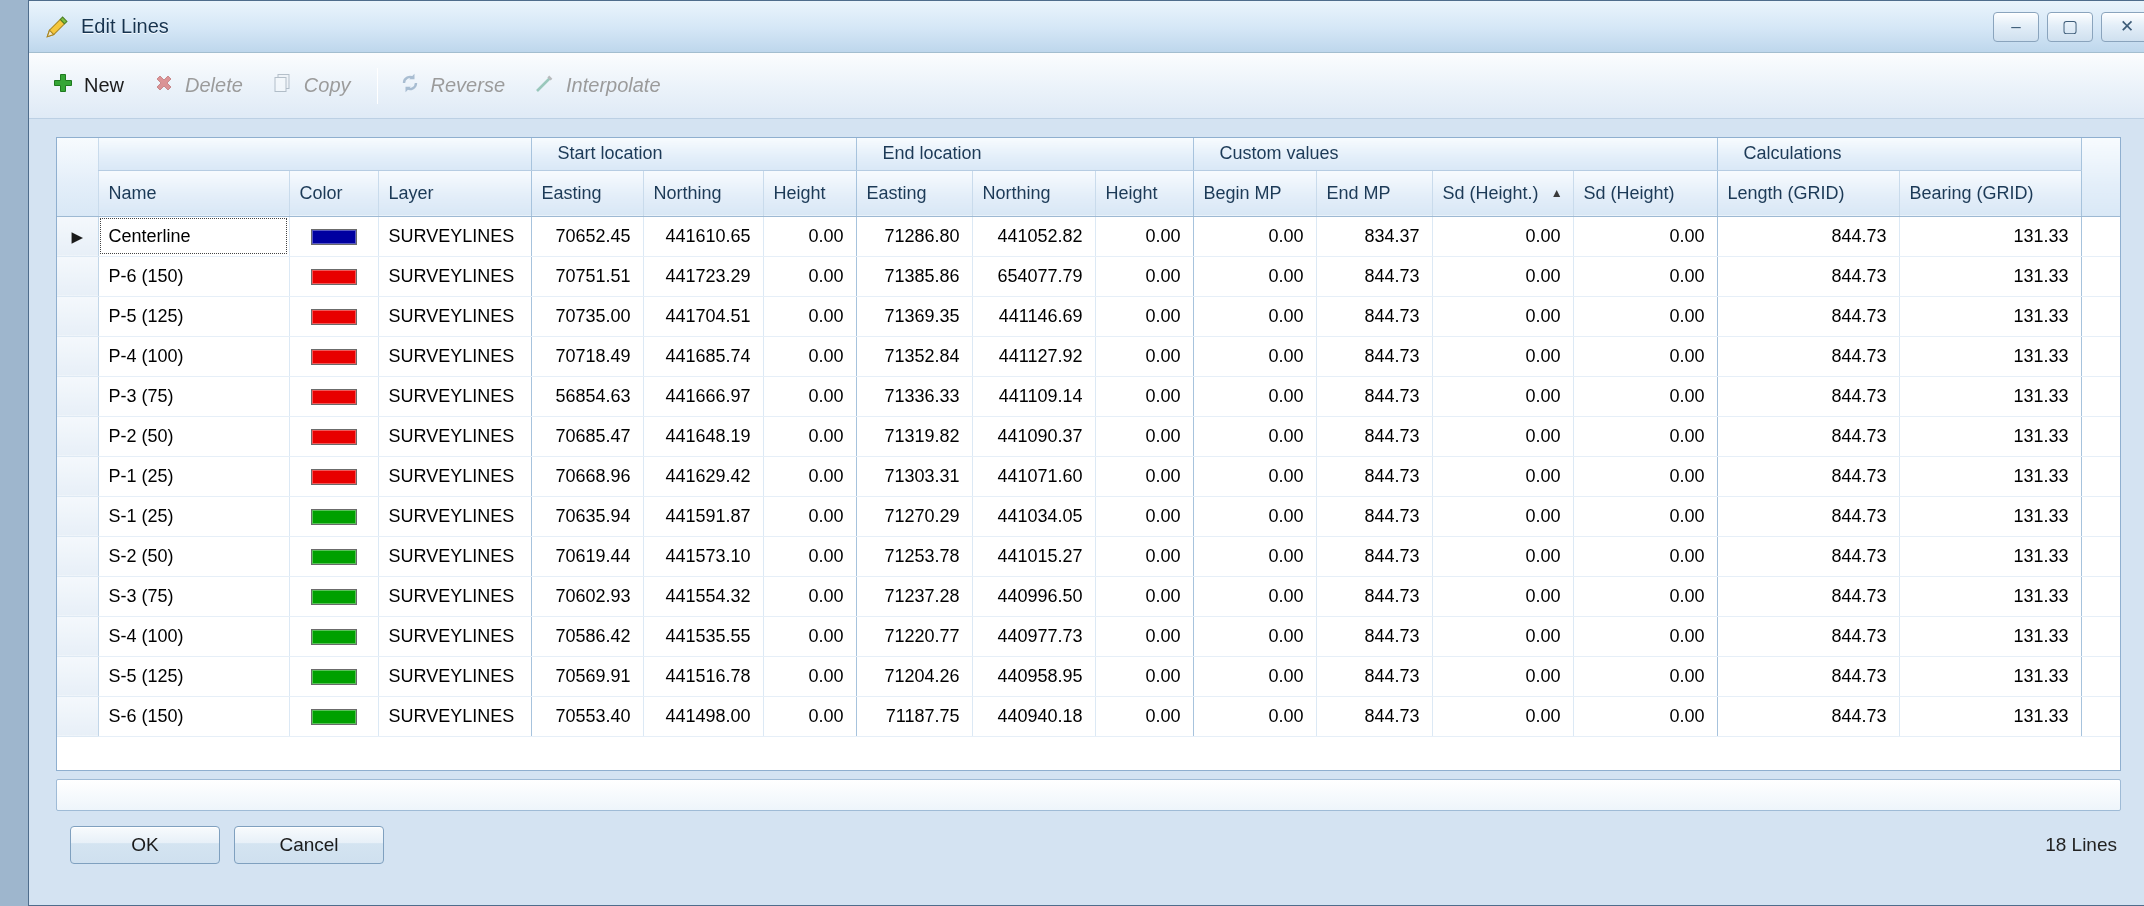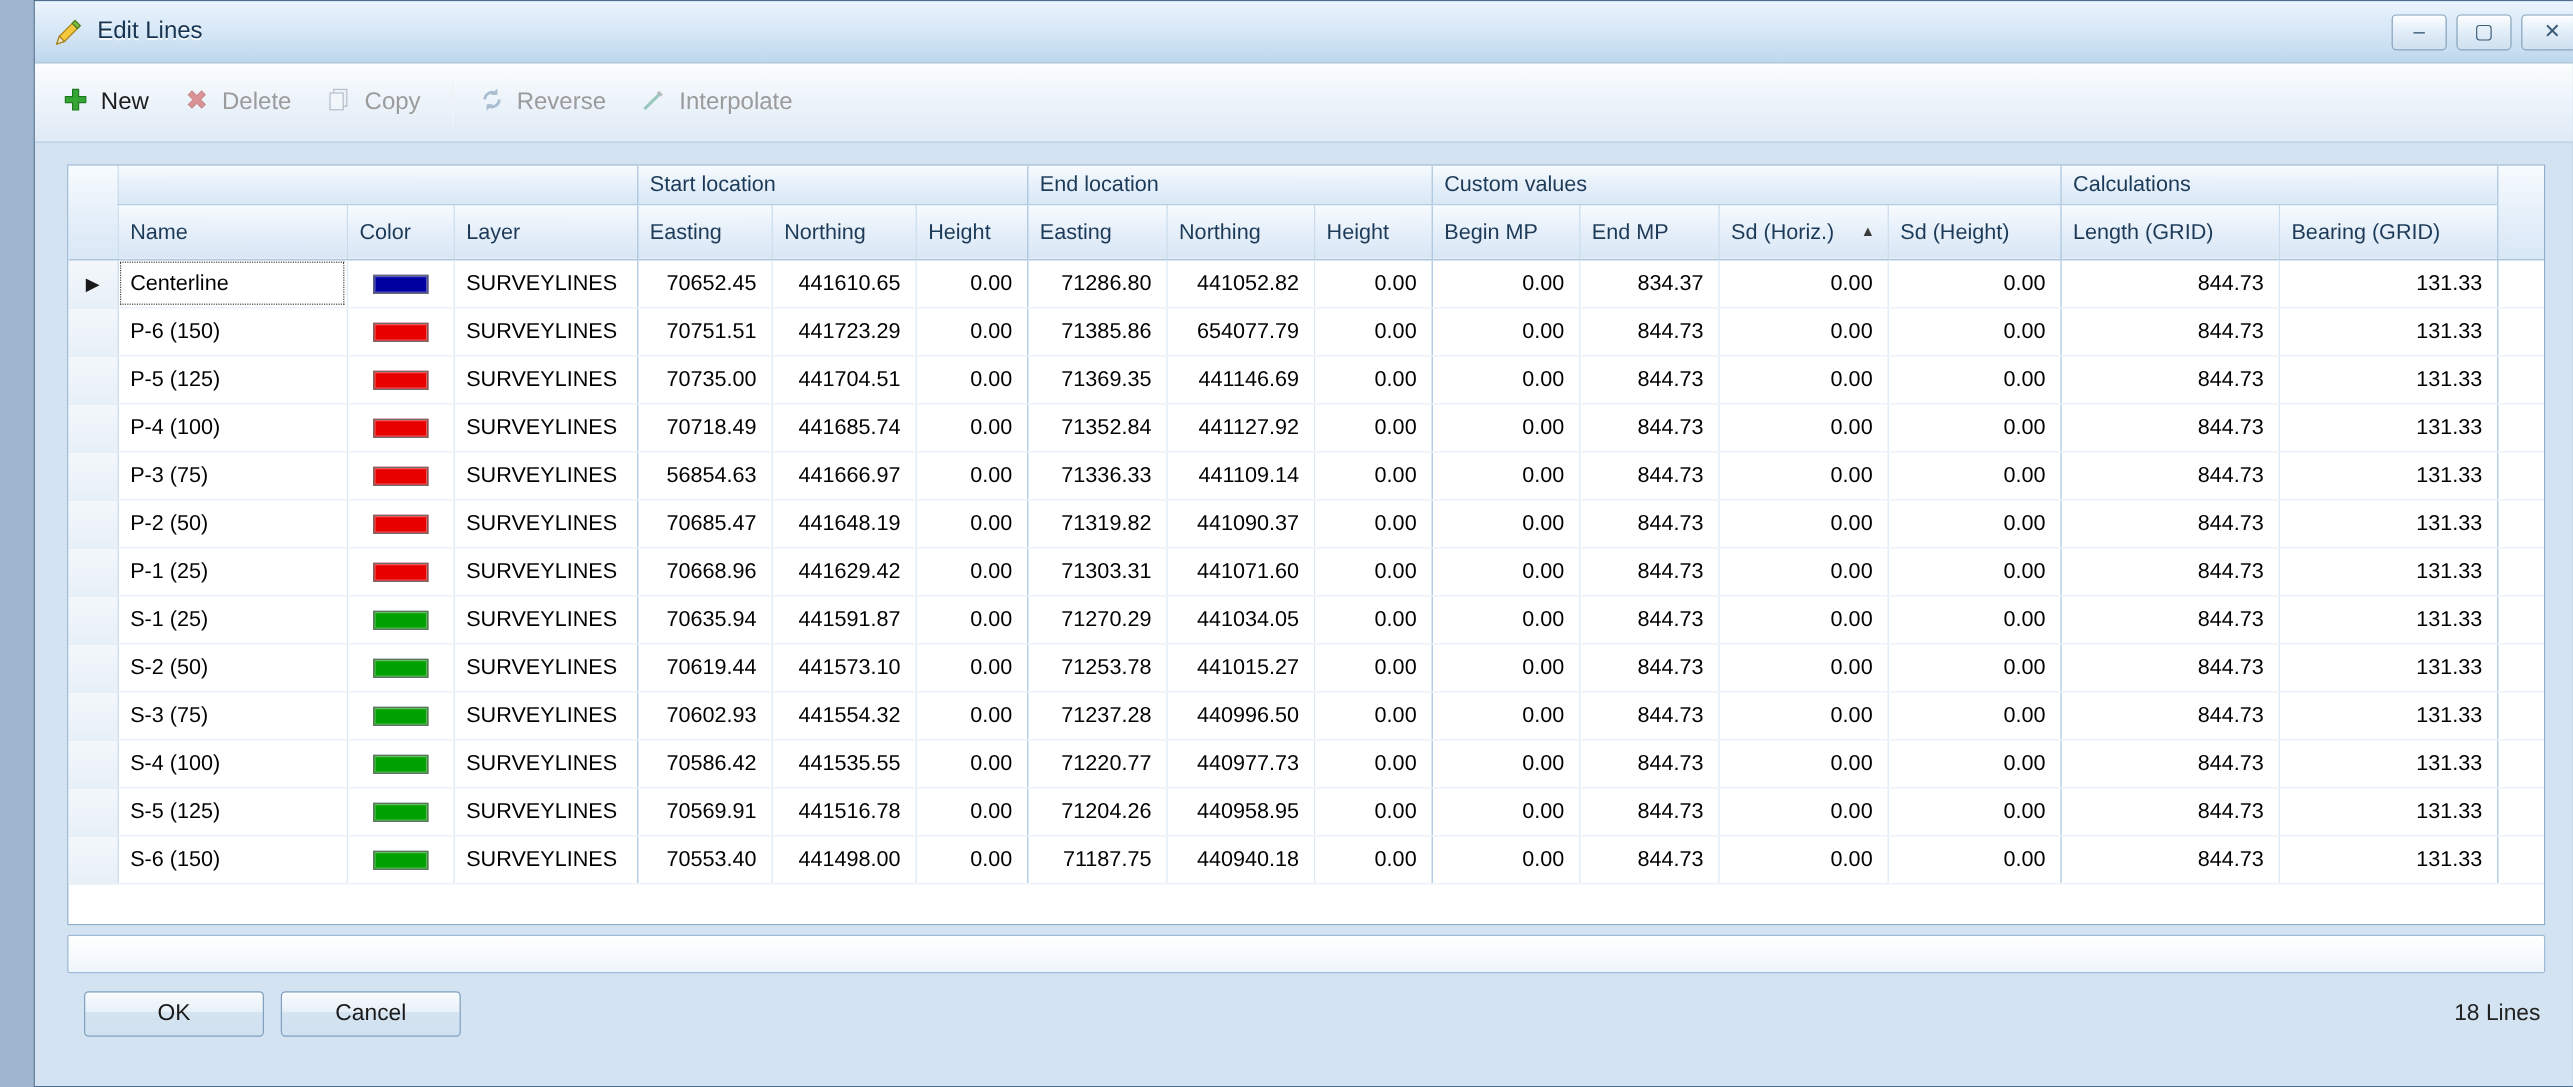--- a/index.html
+++ b/index.html
@@ -25,32 +25,32 @@
     font-size:17px; box-shadow:inset 0 1px 0 #fff; cursor:default;
   }
   .winbtn.close { width:52px; }
   
   .toolbar {
     height:66px; display:flex; align-items:center; padding:0 12px; gap:2px;
     background:linear-gradient(180deg,#fbfdfe,#ecf3fa 50%,#dfeaf6);
     border-bottom:1px solid #bcd0e4;
   }
   .tb-btn { display:flex; align-items:center; gap:9px; padding:8px 16px 8px 10px; font-size:20px; color:#1c1c1c; border-radius:3px; }
-  .tb-btn.disabled { color:#9b9b9b; }
+  .tb-btn.disabled { color:#9b9b9b;font-style:italic; }
   .tb-sep { width:1px; height:36px; background:#c3d5e6; border-right:1px solid #ffffff; margin:0 8px; }
   
   .grid-wrap {
     position:absolute; left:27px; top:136px; width:2065px; height:634px;
     border:1px solid #8fafcf; background:#ffffff; overflow:hidden;
   }
   table.grid { border-collapse:collapse; table-layout:fixed; width:2063px; font-size:18px; }
   th, td { vertical-align:middle; }
   thead th { font-weight:normal; text-align:left; color:#1c3a57; }
   .group-h {
-    height:32px; padding:0 10px;
+    height:32px; padding:0 26px;
     background:linear-gradient(180deg,#f7fbfe,#e3eef9 60%,#d9e8f6);
     border-left:1px solid #a7c3dd; border-bottom:1px solid #b6cce2;
   }
   .group-h.blank { border-left:1px solid #c9dbec; }
   .ind-h, .fill-h {
     background:linear-gradient(180deg,#f7fbfe,#e3eef9 60%,#d9e8f6);
     border-bottom:1px solid #9db9d3;
   }
   .fill-h { border-left:1px solid #a7c3dd; }
   .col-h {
@@ -243,21 +243,21 @@
                 <span>Begin MP</span>
               </span>
             </th>
             <th class="col-h">
               <span class="hwrap">
                 <span>End MP</span>
               </span>
             </th>
             <th class="col-h">
               <span class="hwrap">
-                <span>Sd (Horiz.)</span>
+                <span>Sd (Height.)</span>
                 <span class="sort-arrow">▲</span>
               </span>
             </th>
             <th class="col-h">
               <span class="hwrap">
                 <span>Sd (Height)</span>
               </span>
             </th>
             <th class="col-h gb">
               <span class="hwrap">

